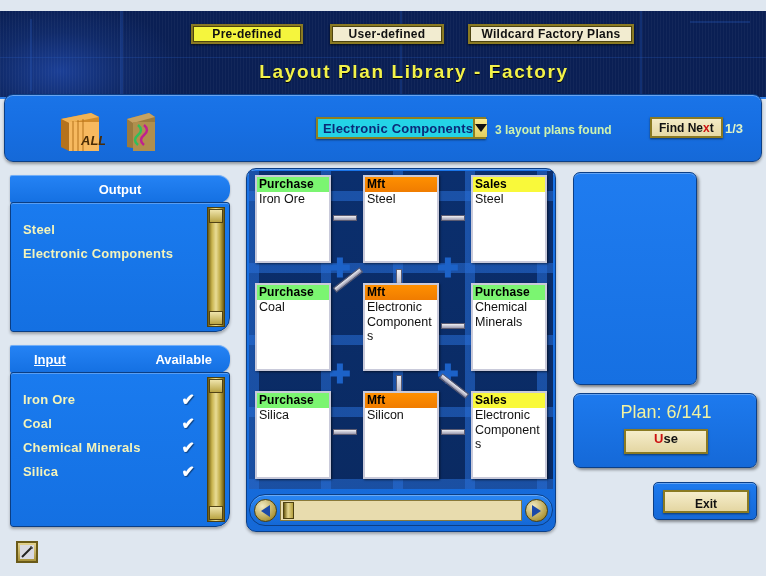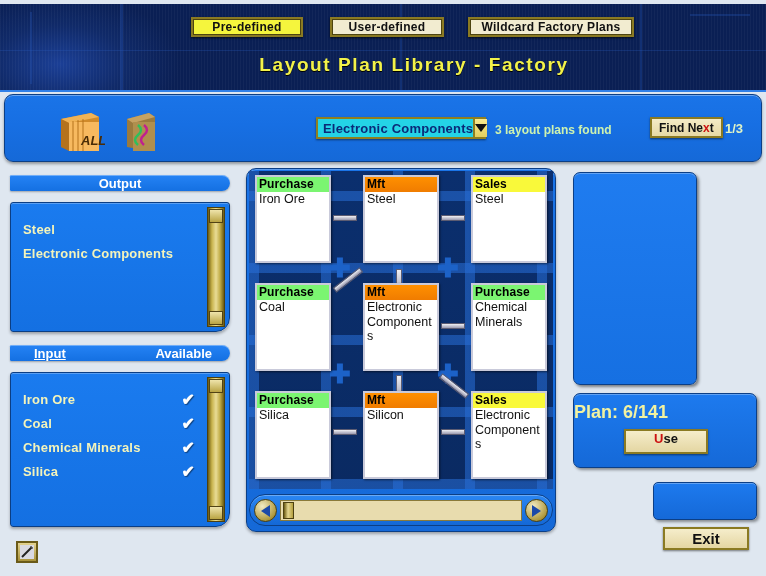--- a/index.html
+++ b/index.html
@@ -5,21 +5,21 @@
   * { margin:0; padding:0; box-sizing:border-box; }
   html,body { width:766px; height:576px; overflow:hidden; }
   body {
     font-family:"Liberation Sans", sans-serif;
     background:#dfe7f0;
     position:relative;
   }
 
   
   #banner {
-    position:absolute; left:0; top:4px; width:766px; height:88px;
+    position:absolute; left:0; top:11px; width:766px; height:88px;
     background:
       repeating-linear-gradient(90deg, rgba(255,255,255,.035) 0 1px, rgba(0,0,0,0) 1px 3px),
       radial-gradient(ellipse 120px 70px at 60px 60px, #1b3f96 0%, #102a69 55%, #0a1f54 100%),
       radial-gradient(ellipse 150px 90px at 700px 40px, #1a3c90 0%, #0d255f 60%, #091c4d 100%),
       radial-gradient(ellipse 200px 80px at 300px 80px, #14306f 0%, #0a1e52 70%),
       linear-gradient(180deg, #0b2157 0%, #0a1f54 50%, #081a48 100%);
     overflow:hidden;
     border-bottom:2px solid #2f7fe8;
   }
   #banner .texline {
@@ -92,21 +92,21 @@
     box-shadow:0 1px 2px rgba(0,0,0,.5);
   }
   #find-next .rd { color:#cc1111; }
   #find-pos {
     position:absolute; left:720px; top:26px;
     color:#dff3c6; font-size:13px; font-weight:bold;
   }
 
   
   .panel-head {
-    position:absolute; height:16px;
+    position:absolute; height:28px;
     background:linear-gradient(180deg,#2583f5 0%,#1470e2 100%);
     border-radius:2px 12px 12px 2px;
     display:flex; align-items:center;
     color:#ffffff; font-size:13px; font-weight:bold;
     box-shadow:inset 0 1px 0 rgba(255,255,255,.35),0 1px 2px rgba(0,0,0,.3);
   }
   .panel-body {
     position:absolute;
     background:linear-gradient(180deg,#1a7bef 0%,#1470e2 100%);
     border:1px solid #0b3e84;
@@ -224,46 +224,45 @@
     border-radius:7px;
     box-shadow:inset 0 1px 0 rgba(255,255,255,.3), 2px 2px 3px rgba(0,0,0,.45);
   }
   #plan-box {
     position:absolute; left:573px; top:393px; width:184px; height:75px;
     background:linear-gradient(180deg,#1d7aee,#1569d8);
     border:1px solid #0c3f86; border-radius:7px;
     box-shadow:inset 0 1px 0 rgba(255,255,255,.3),2px 2px 3px rgba(0,0,0,.4);
   }
   #plan-label {
-    position:absolute; left:0; top:8px; width:184px; 
-    color:#f2f2a0; font-size:18px; font-weight:bold;
+    position:absolute; left:0; top:8px; width:184px; text-align:center;
+    color:#f2f2a0; font-size:18px; font-weight:normal;
   }
   #use-btn {
     position:absolute; left:50px; top:35px; width:84px; height:25px;
     background:linear-gradient(180deg,#f5edcb,#e4d6a2);
     border:2px solid #8a7a22;
     display:flex; align-items:flex-start; justify-content:center;
     font-size:13px; font-weight:bold; color:#111; cursor:pointer;
     box-shadow:0 1px 2px rgba(0,0,0,.5);
   }
   #use-btn .rd { color:#cc1111; }
   #exit-box {
     position:absolute; left:653px; top:482px; width:104px; height:38px;
     background:linear-gradient(180deg,#1d7aee,#1569d8);
     border:1px solid #0c3f86; border-radius:5px;
     box-shadow:inset 0 1px 0 rgba(255,255,255,.3),2px 2px 3px rgba(0,0,0,.4);
   }
   #exit-btn {
     position:absolute; left:9px; top:7px; width:86px; height:23px;
     background:linear-gradient(180deg,#f5edcb,#e4d6a2);
     border:2px solid #8a7a22;
-    display:flex; align-items:center; justify-content:center;
-    font-size:15px; font-weight:bold; color:#111; cursor:pointer;
+    display:flex; align-items:flex-end; justify-content:center;
+    font-size:12px; font-weight:bold; color:#111; cursor:pointer;
     box-shadow:0 1px 2px rgba(0,0,0,.5);
-    margin-top:37px;
   }
   #edit-btn {
     position:absolute; left:16px; top:541px; width:22px; height:22px;
     background:linear-gradient(180deg,#e3d28f,#a8923a);
     border:2px solid #6a5a18; cursor:pointer;
     display:flex; align-items:center; justify-content:center;
   }
 </style>
 </head>
 <body>

